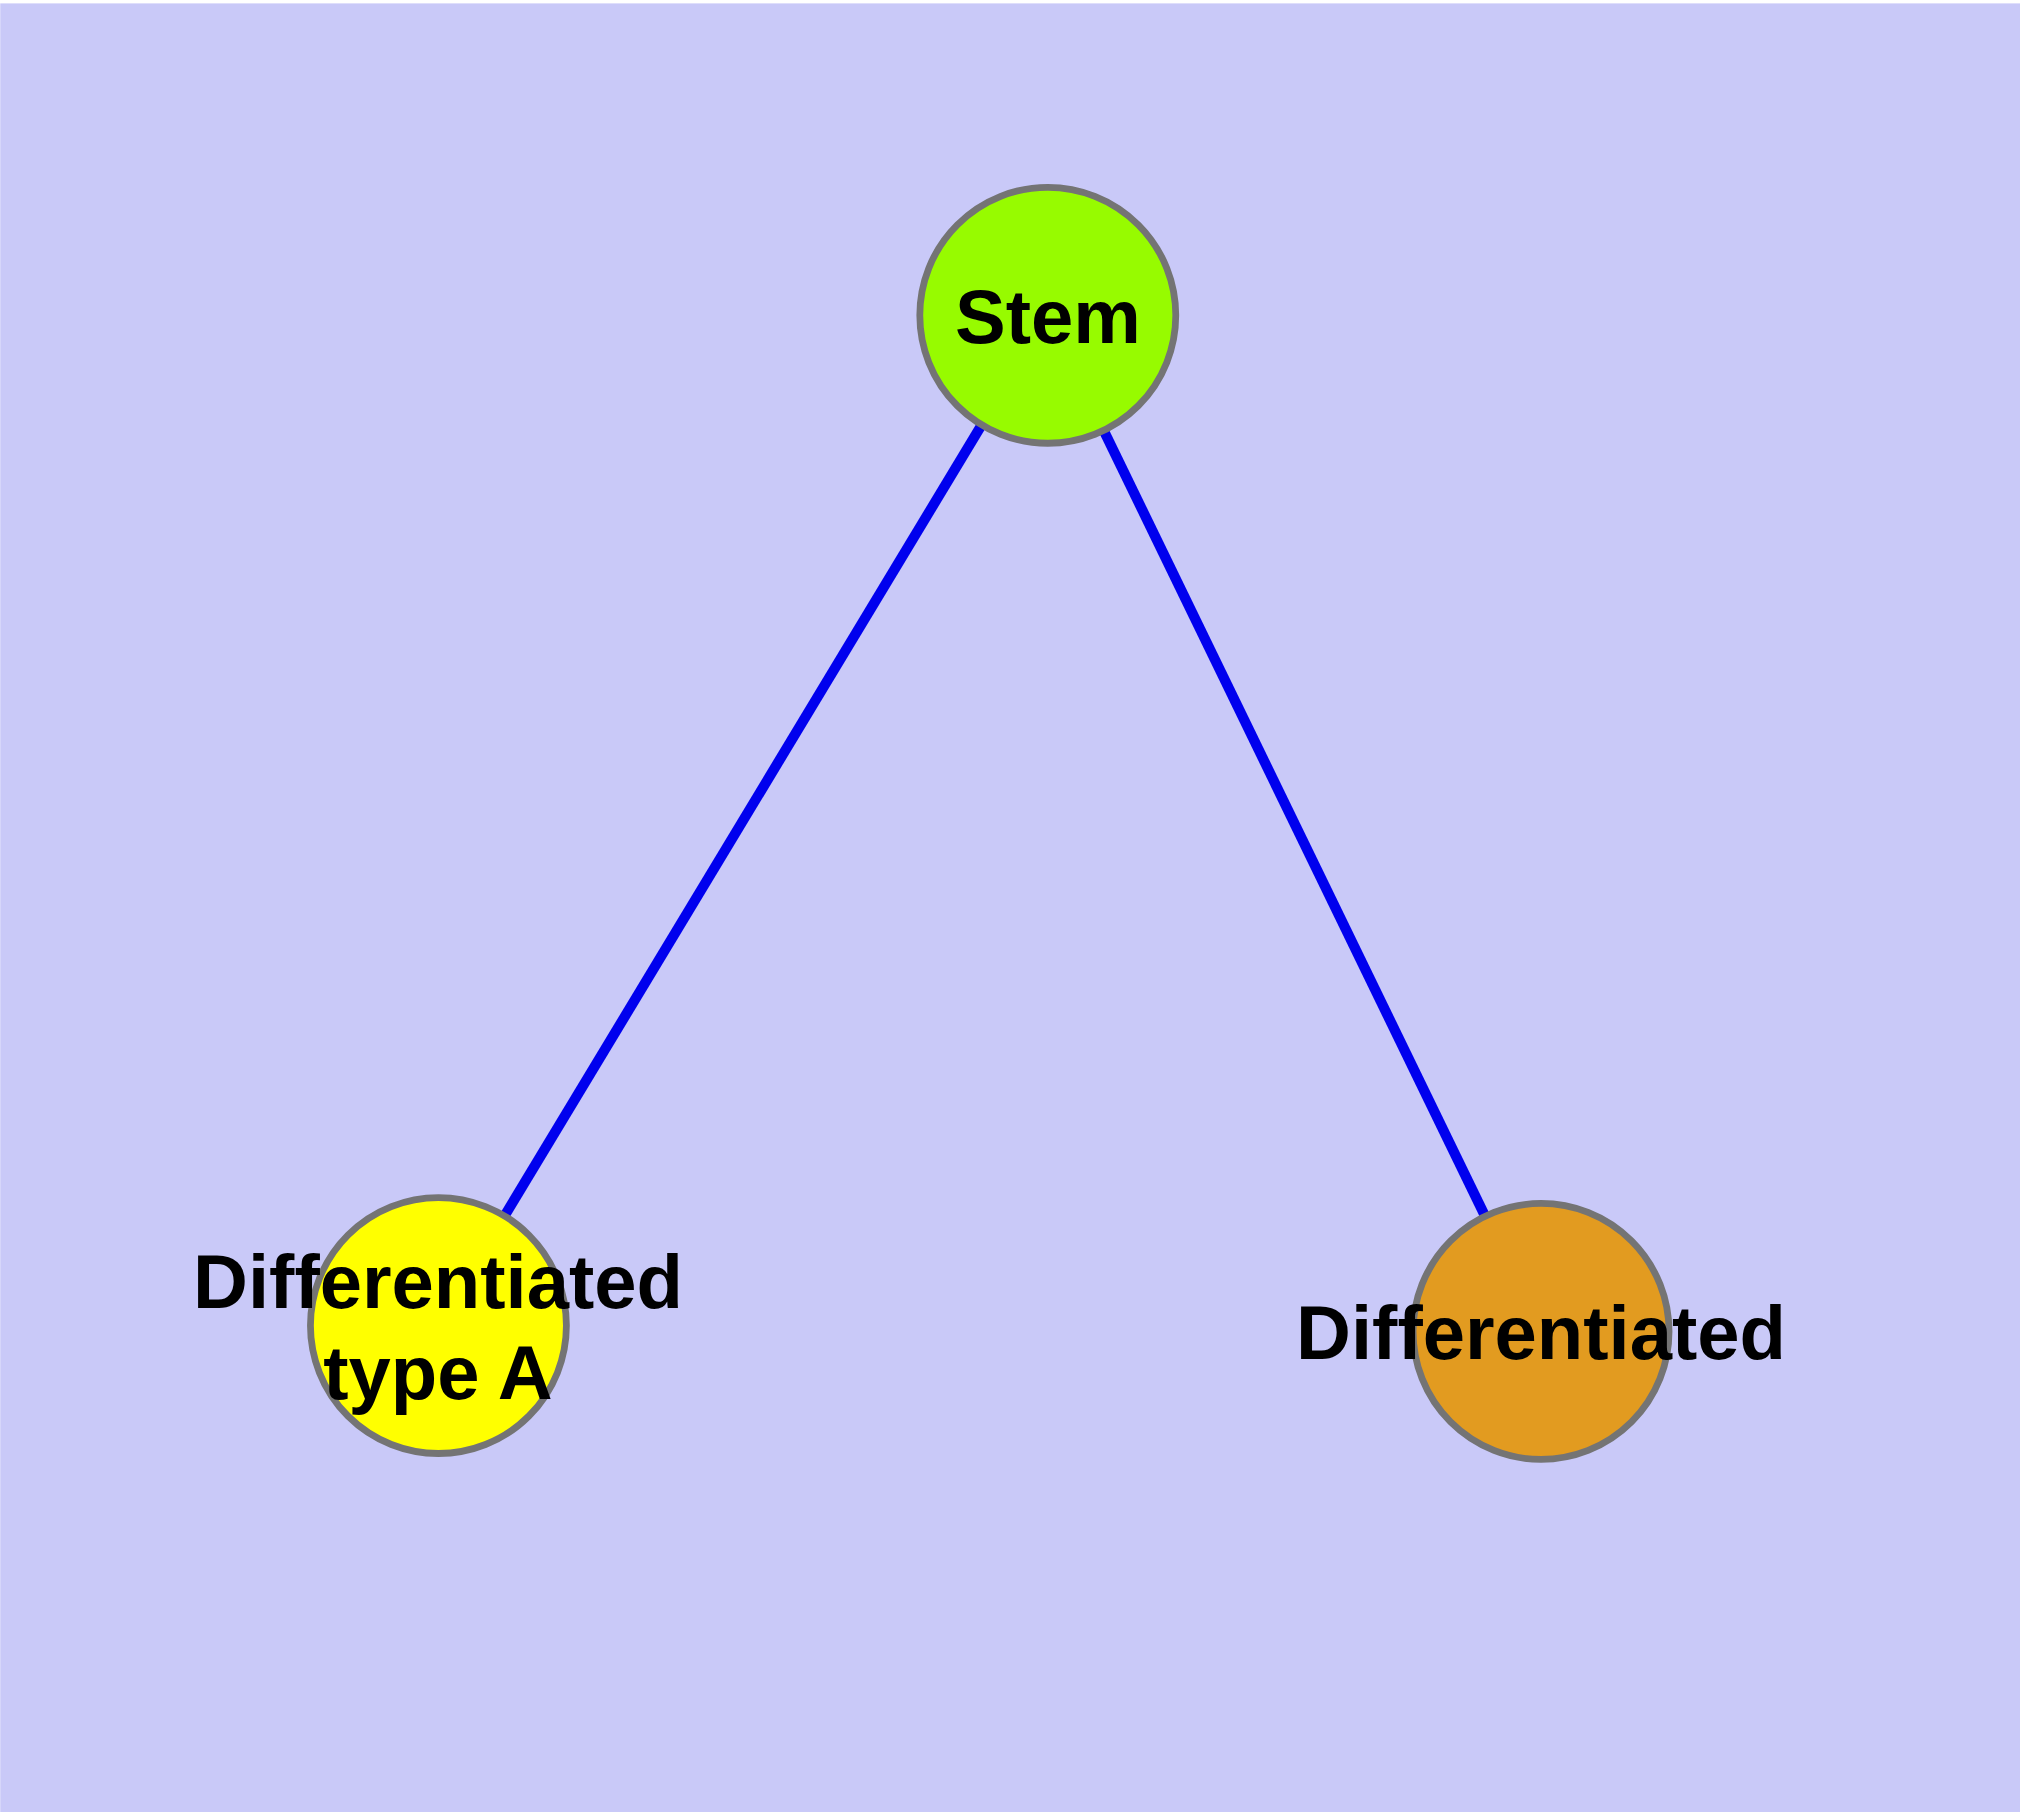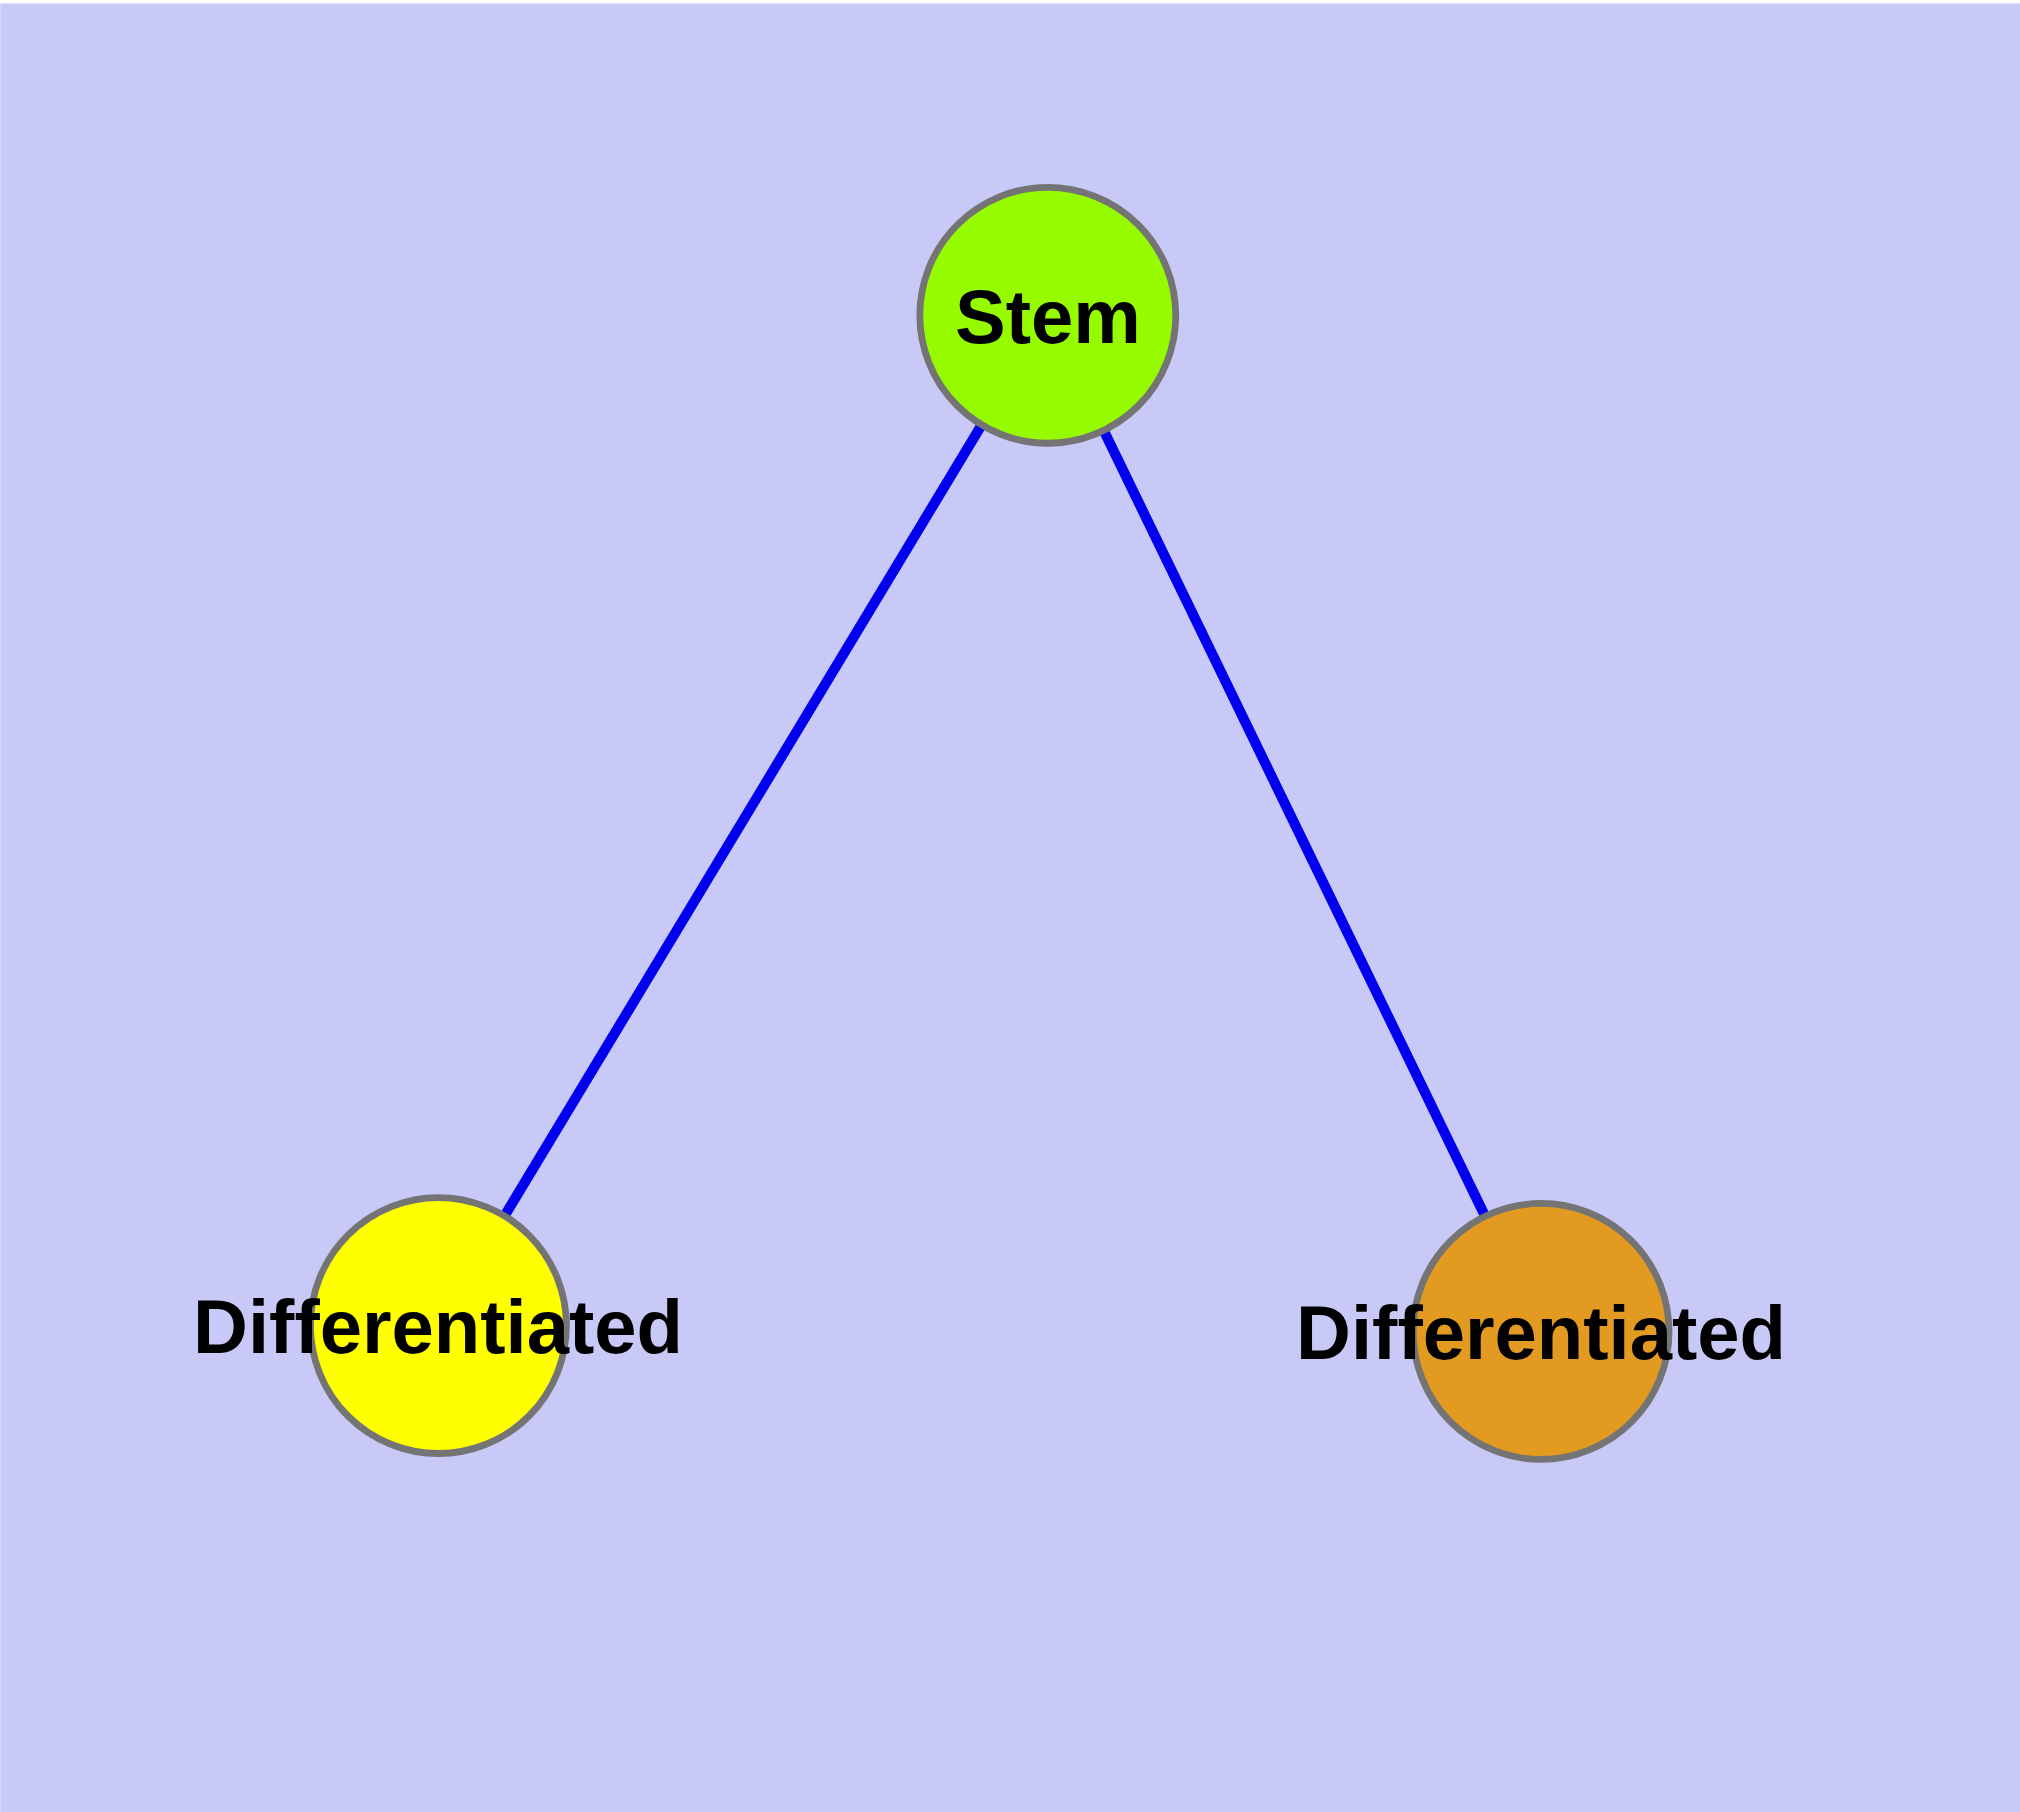--- a/index.html
+++ b/index.html
@@ -60,19 +60,20 @@
     <circle class="node-circle" cx="517" cy="1564" r="151" fill="#FFFF00" stroke="#747474"></circle>
     <circle class="node-circle" cx="1818" cy="1571" r="151" fill="#E29B20" stroke="#747474"></circle>
   </svg>
 
   <div class="node-label" style="left:1048px; top:317px;">
     <span class="label-line">Stem</span>
   </div>
 
   <div class="node-label" style="left:438px; top:1327px;">
     <span class="label-line">Differentiated</span>
+    <span class="label-line">type A</span>
   </div>
 
   <div class="node-label" style="left:1541px; top:1333px;">
     <span class="label-line">Differentiated</span>
   </div>
 </div>
 
 
 </body></html>

